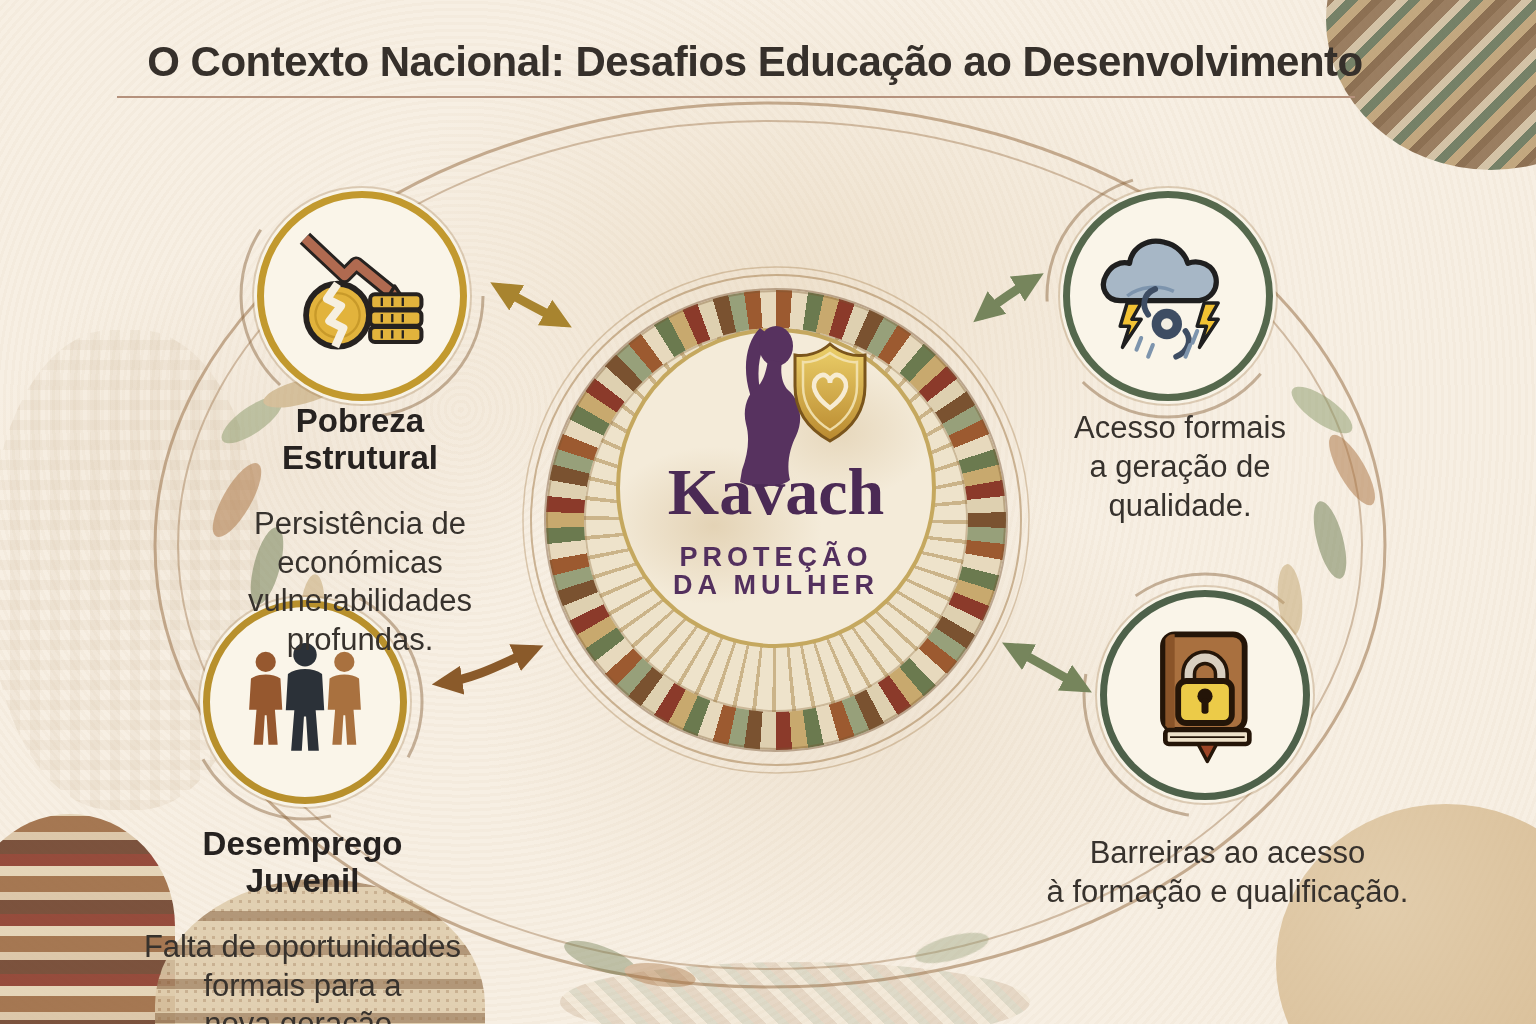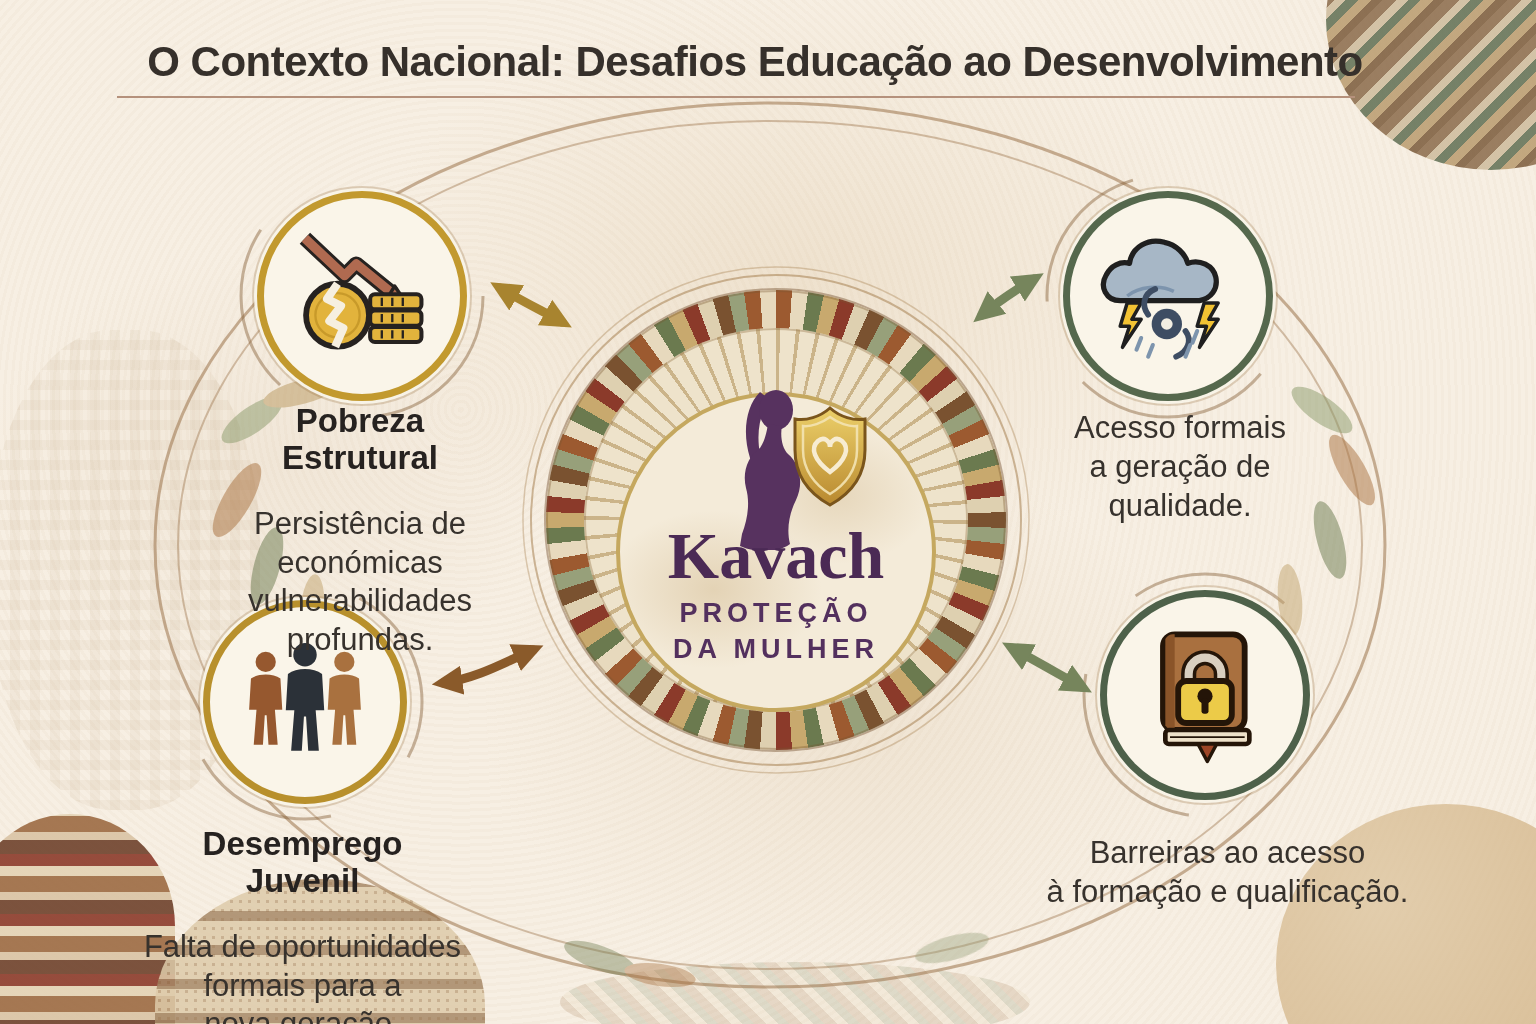--- a/index.html
+++ b/index.html
@@ -63,33 +63,33 @@
   .node-title{font-size:33px;font-weight:700;color:#262220;line-height:1.12;margin-top:20px;}
   .node-desc{margin-top:28px;font-size:31px;font-weight:400;color:#37322d;line-height:1.25;}
   
   .medallion{position:absolute;left:546px;top:290px;width:460px;height:460px;border-radius:50%;z-index:2;
     background:repeating-conic-gradient(#9c5a30 0 4deg,#e7d9bd 4deg 8deg,#6b7a4f 8deg 12deg,#c8a96e 12deg 16deg,#8b3a2a 16deg 20deg,#ded0b0 20deg 24deg,#7a5230 24deg 28deg,#97a07a 28deg 32deg);
     box-shadow:0 0 0 2px rgba(120,85,50,.45), inset 0 0 0 2px rgba(120,85,50,.35);
     display:flex;align-items:center;justify-content:center;}
   .med-band{width:384px;height:384px;border-radius:50%;
     background:repeating-conic-gradient(rgba(168,133,72,.5) 0 1.2deg, rgba(0,0,0,0) 1.2deg 6deg), #eee3cb;
     box-shadow:inset 0 0 0 2px rgba(140,105,60,.35);
-    display:flex;align-items:flex-end;justify-content:center;}
+    display:flex;align-items:flex-start;justify-content:center;}
   .med-core{position:relative;width:312px;height:312px;border-radius:50%;
     border:4px solid #c5a85f;
     background:
       radial-gradient(150px 110px at 30% 62%, rgba(214,191,152,.55), transparent 72%),
       radial-gradient(130px 95px at 70% 32%, rgba(214,191,152,.45), transparent 72%),
       #f4ebd9;}
   .logo-art{position:absolute;left:56px;top:-16px;}
   .brand{position:absolute;top:122px;width:100%;text-align:center;
     font-family:"Liberation Serif", serif;font-weight:700;font-size:66px;color:#4b2a55;}
   .tagline{position:absolute;width:100%;text-align:center;
     font-size:27px;font-weight:700;letter-spacing:5px;color:#53305e;}
-  .tg1{top:202px;}
+  .tg1{top:210px;}
   .tg2{top:238px;}
 </style>
 </head>
 <body>
 
 <div class="stage">
 
   <div class="corner-tr"></div>
   <div class="corner-bl1"></div>
   <div class="corner-bl2"></div>

